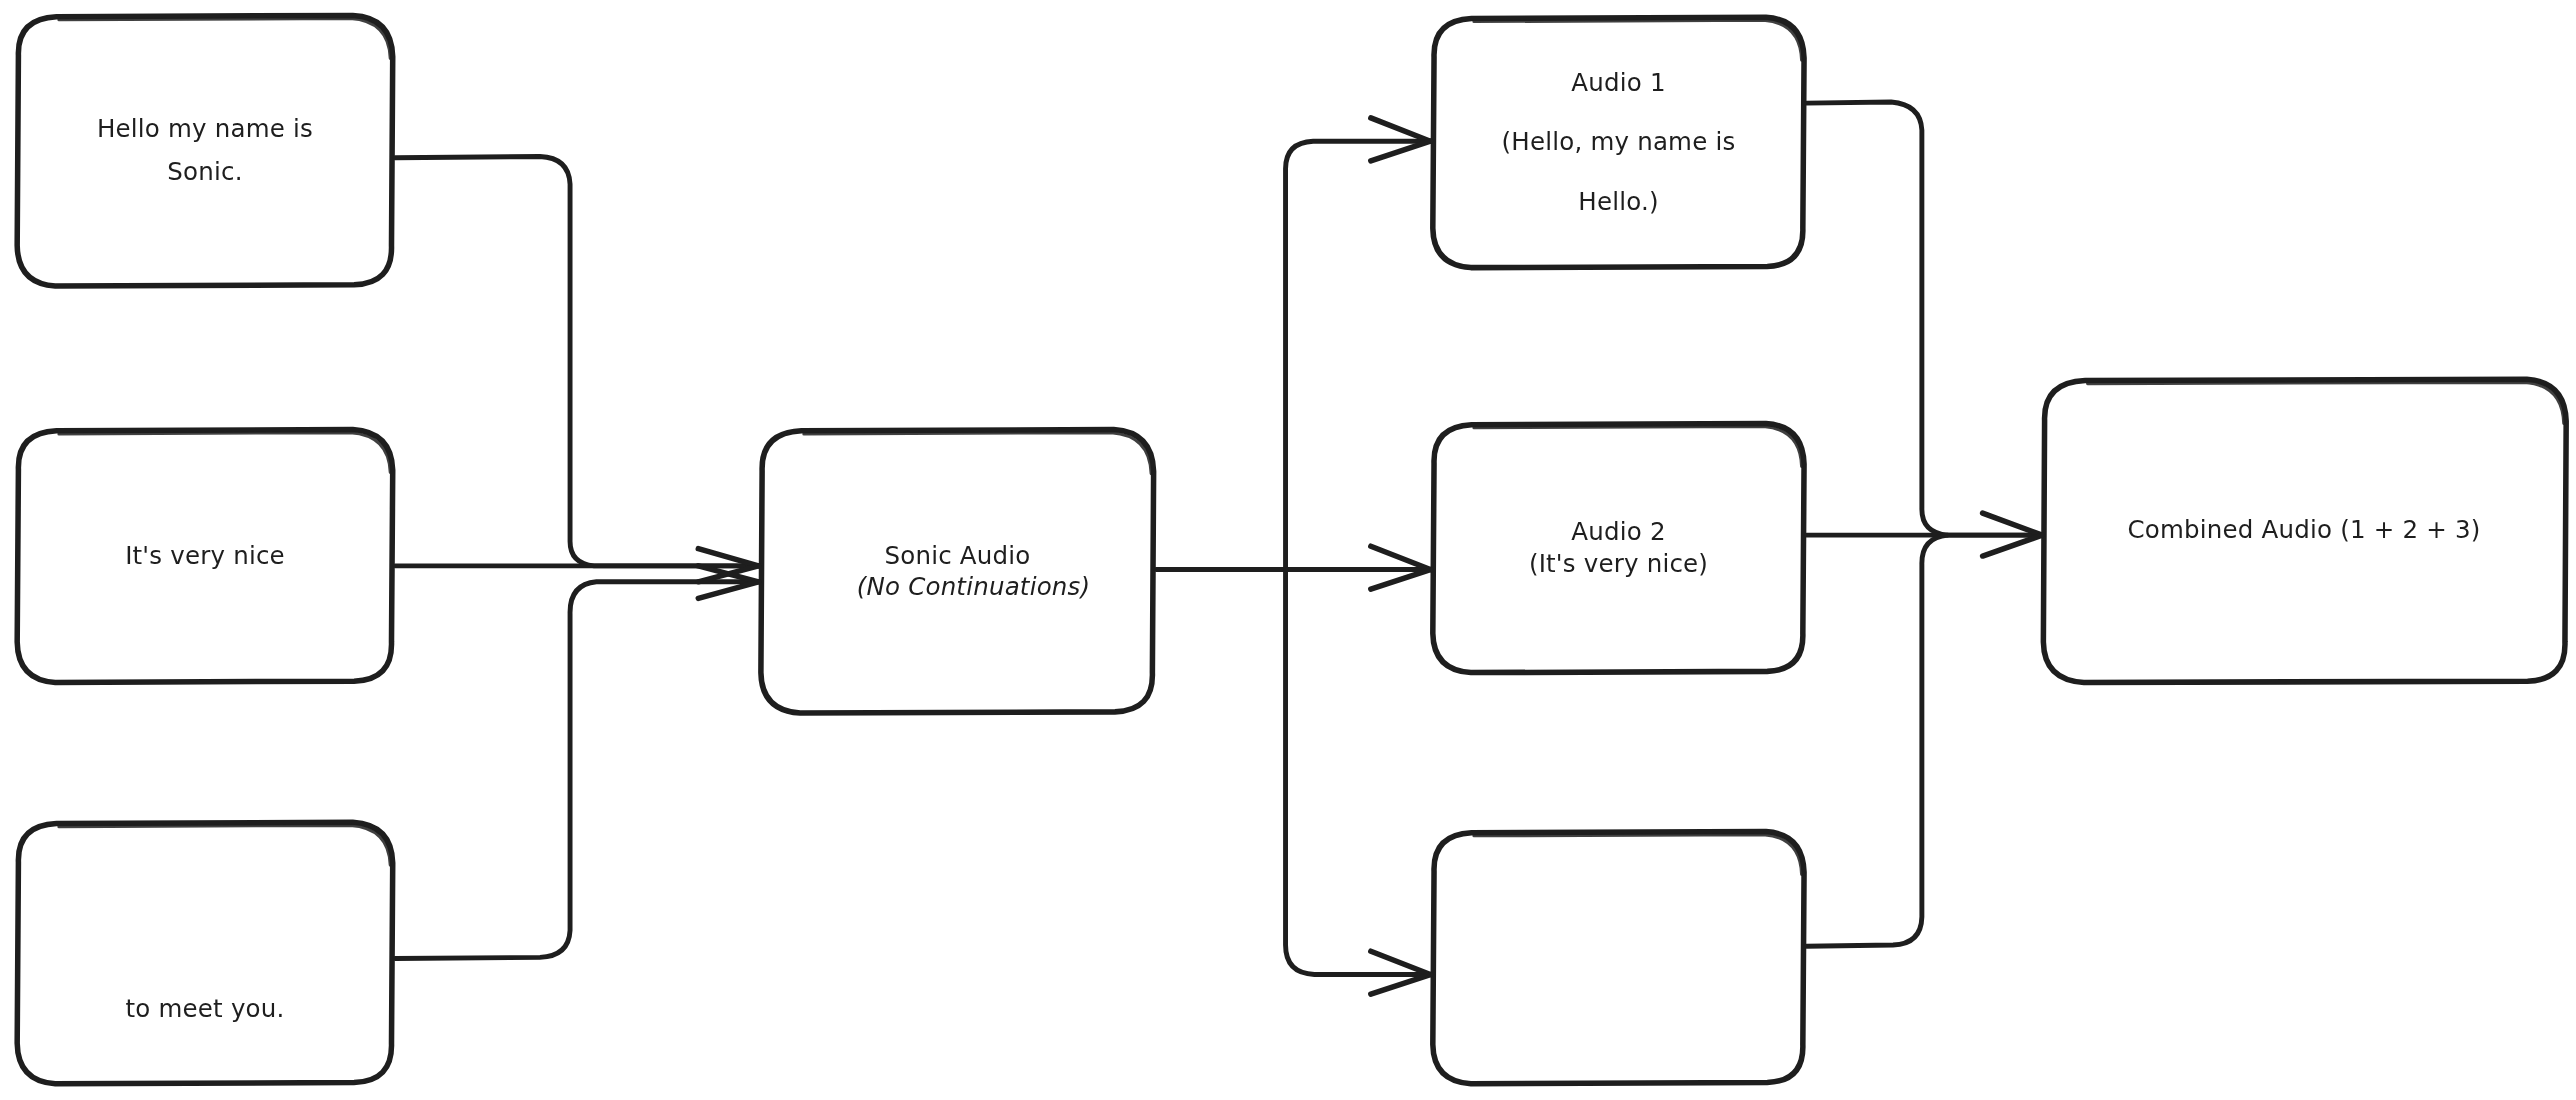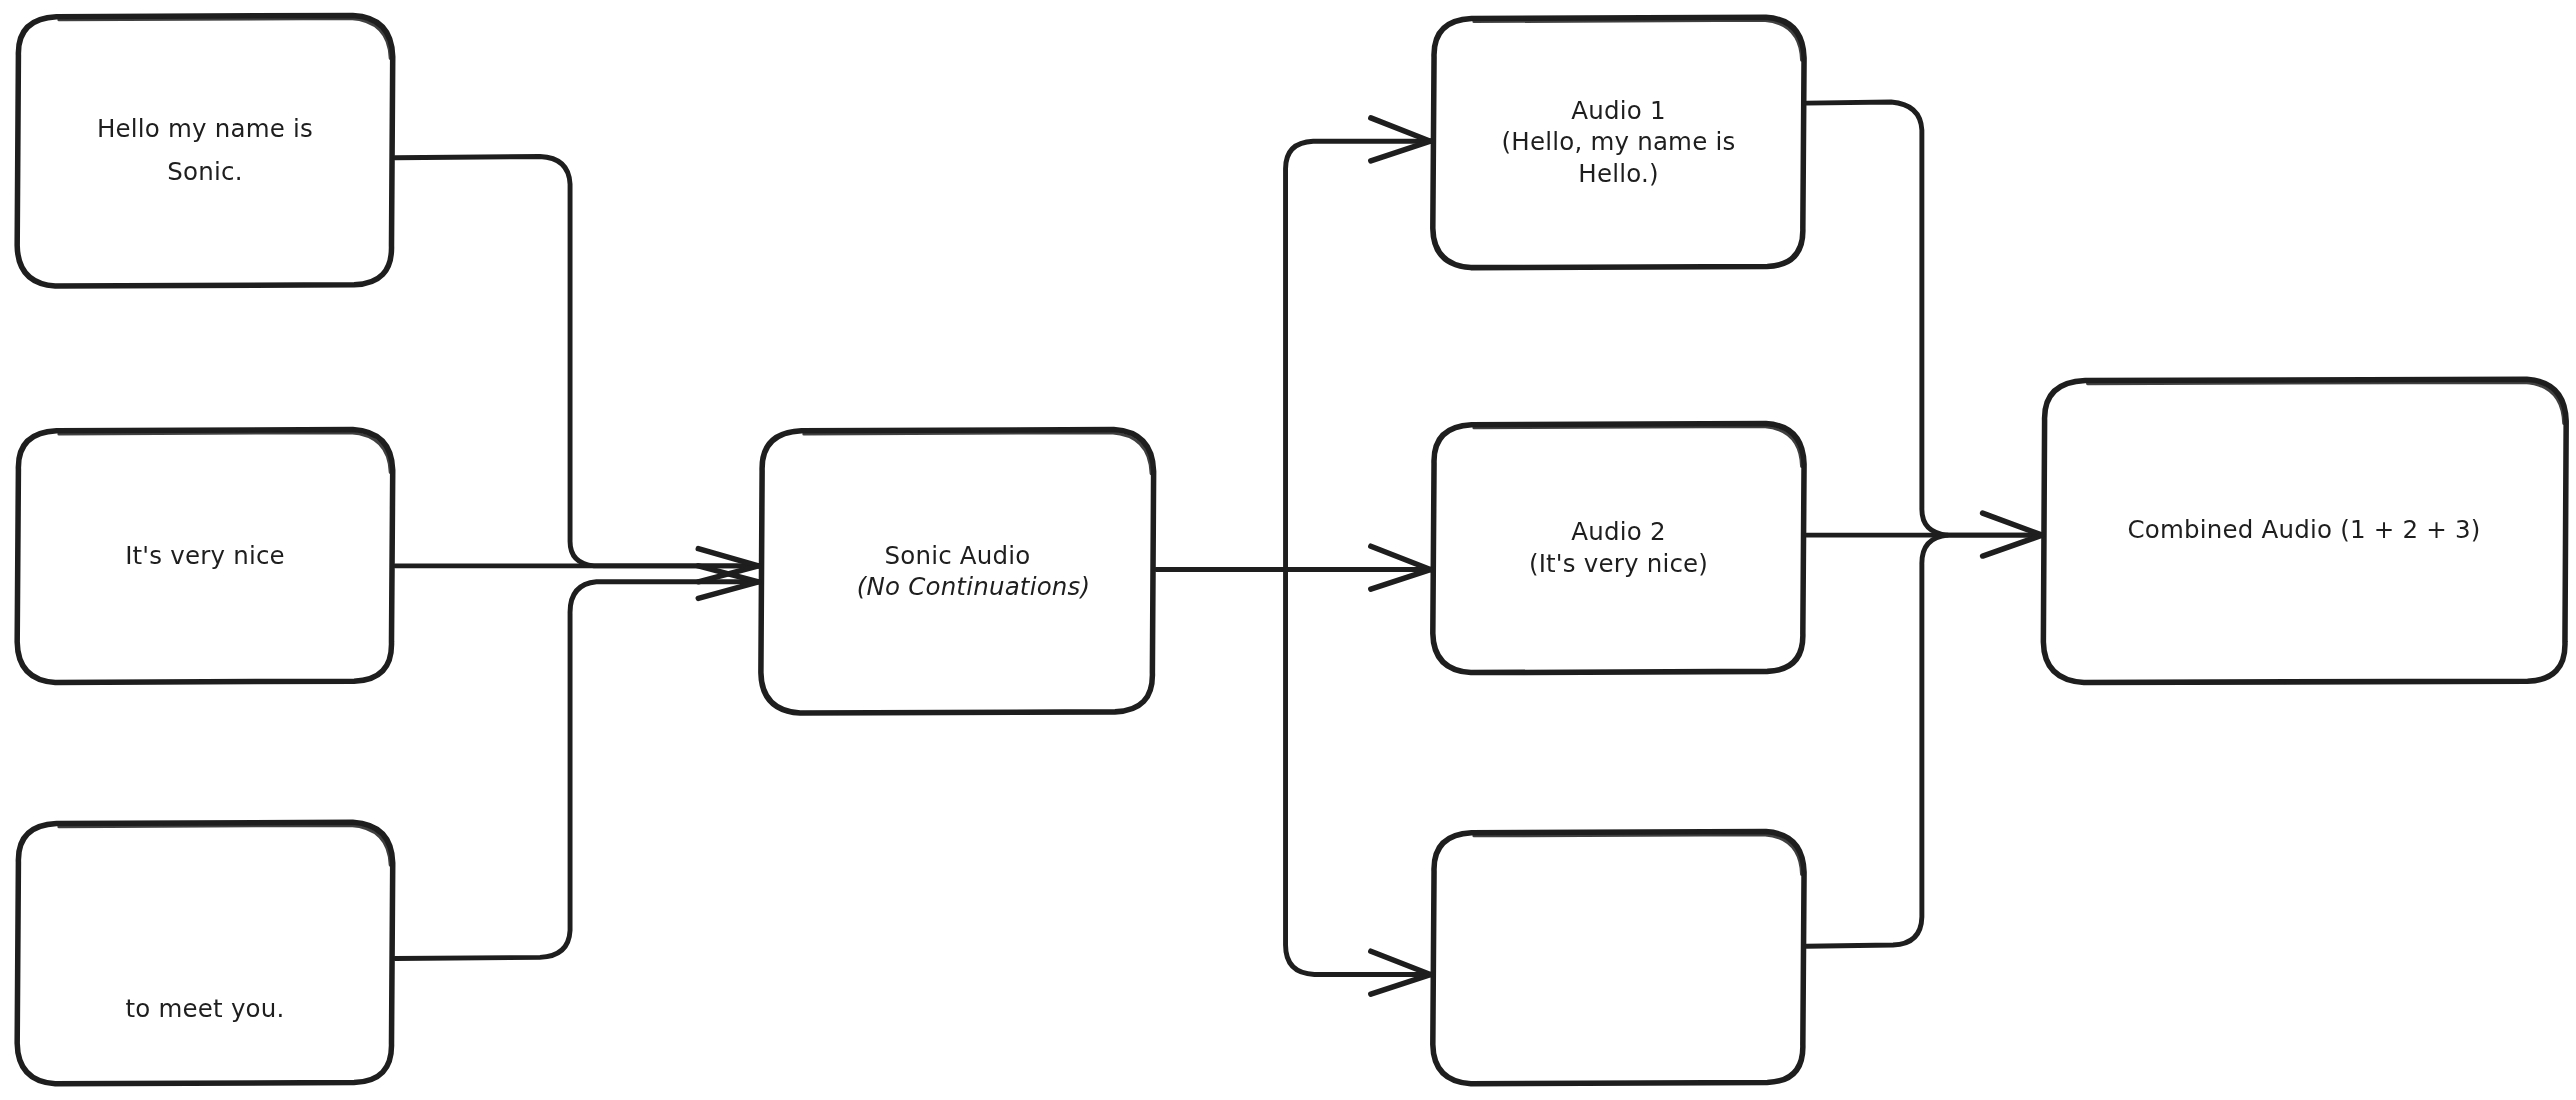--- a/index.html
+++ b/index.html
@@ -319,21 +319,21 @@
 
   <div class="node-label" style="left:17px; top:869px; width:376px; height:279px;">
     <span class="line">to meet you.</span>
   </div>
 
   <div class="node-label" style="left:761px; top:430px; width:393px; height:282px;">
     <span class="line">Sonic Audio</span>
     <span class="line label-italic">(No Continuations)</span>
   </div>
 
-  <div class="node-label" style="left:1433px; top:17px; width:371px; height:250px;">
+  <div class="node-label" style="left:1433px; top:17px; width:371px; height:250px;gap:28px;">
     <span class="line">Audio 1</span>
     <span class="line">(Hello, my name is</span>
     <span class="line">Hello.)</span>
   </div>
 
   <div class="node-label" style="left:1433px; top:423px; width:371px; height:249px;">
     <span class="line">Audio 2</span>
     <span class="line">(It's very nice)</span>
   </div>
 

